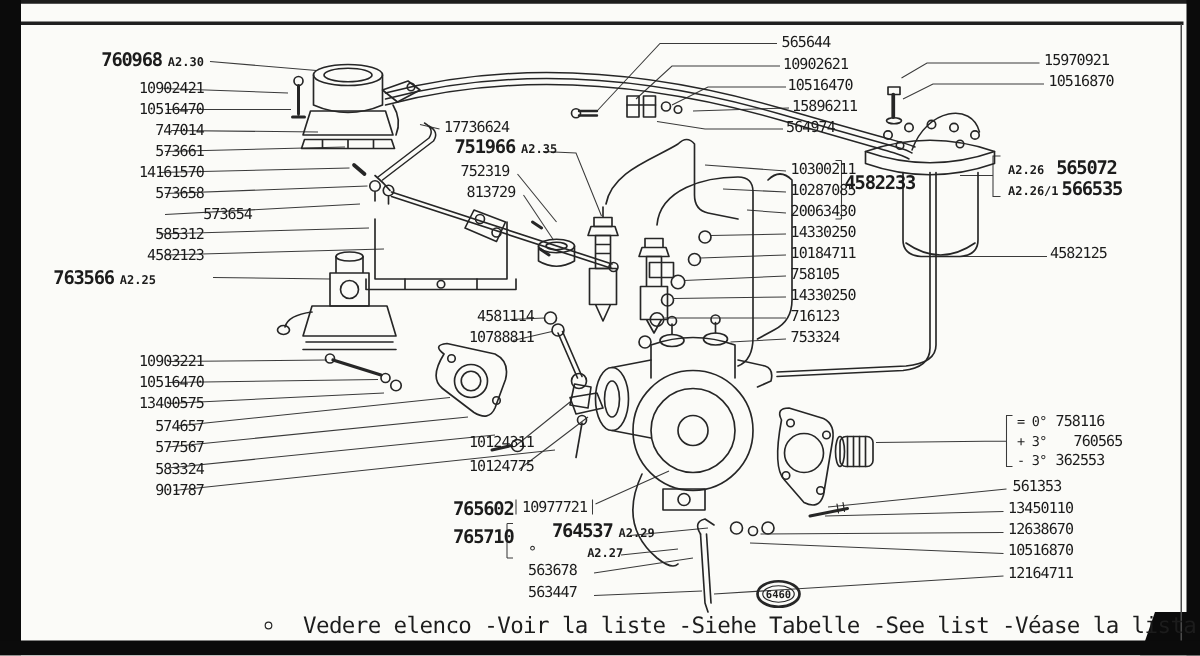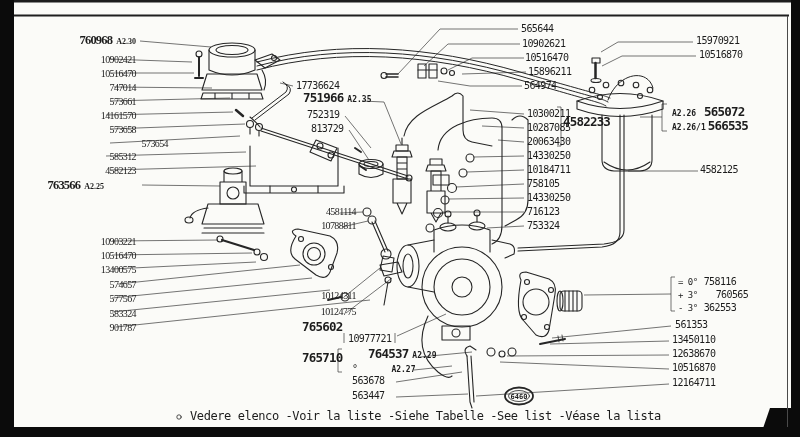--- a/index.html
+++ b/index.html
@@ -1,24 +1,24 @@
 <!DOCTYPE html>
 <html><head>
 <meta charset="utf-8">
 <style>
   html,body{margin:0;padding:0;}
   #page{position:relative;width:800px;height:437px;background:#fbfbf8;overflow:hidden;
         font-family:"DejaVu Sans Mono",monospace;}
   svg{position:absolute;left:0;top:0;}
   .lbl{position:absolute;font-size:10px;letter-spacing:-0.6px;color:#1c1c1c;white-space:nowrap;line-height:1;}
-  .r{text-align:left;font-family:Liberation Serif, serif;}
+  .r{text-align:left;}
   .big{font-size:12.5px;font-weight:bold;letter-spacing:-0.8px;}
   .ref{font-size:8px;font-weight:bold;letter-spacing:0;margin-left:4px;}
   .sign{font-size:9px;letter-spacing:-0.5px;}
-  .foot{font-size:12px;letter-spacing:-0.4px;color:#1c1c1c;}
+  .foot{font-size:15px;letter-spacing:-0.4px;color:#1c1c1c;margin-left:12px;}
   .stamp-text{font:bold 7px "DejaVu Sans Mono",monospace;}
 </style>
 </head>
 <body>
 
 <div id="page">
 
 <svg width="800" height="437" viewBox="0 0 800 437">
 
   <g>
@@ -318,21 +318,21 @@
 <div class="lbl" style="left:672px;top:335px"><span>13450110</span></div>
 <div class="lbl" style="left:672px;top:349px"><span>12638670</span></div>
 <div class="lbl" style="left:672px;top:363px"><span>10516870</span></div>
 <div class="lbl" style="left:672px;top:378px"><span>12164711</span></div>
 
 <div class="lbl r" style="right:444px;top:207px"><span>4581114</span></div>
 <div class="lbl r" style="right:444px;top:221px"><span>10788811</span></div>
 <div class="lbl r" style="right:444px;top:291px"><span>10124311</span></div>
 <div class="lbl r" style="right:444px;top:307px"><span>10124775</span></div>
 
-<div class="lbl" style="left:302px;top:321px"><span class="big">765602</span></div>
+<div class="lbl" style="left:302px;top:333px"><span class="big">765602</span></div>
 <div class="lbl" style="left:348px;top:334px"><span>10977721</span></div>
 <div class="lbl" style="left:302px;top:352px"><span class="big">765710</span></div>
 <div class="lbl" style="left:368px;top:348px"><span class="big">764537</span><span class="ref">A2.29</span></div>
 <div class="lbl" style="left:352px;top:364px"><span>°</span><span class="ref" style="margin-left:34px">A2.27</span></div>
 <div class="lbl" style="left:352px;top:376px"><span>563678</span></div>
 <div class="lbl" style="left:352px;top:391px"><span>563447</span></div>
 
 <div class="lbl foot" style="left:190px;top:410px"><span>Vedere elenco -Voir la liste -Siehe Tabelle -See list -Véase la lista</span></div>
 
 </div>

